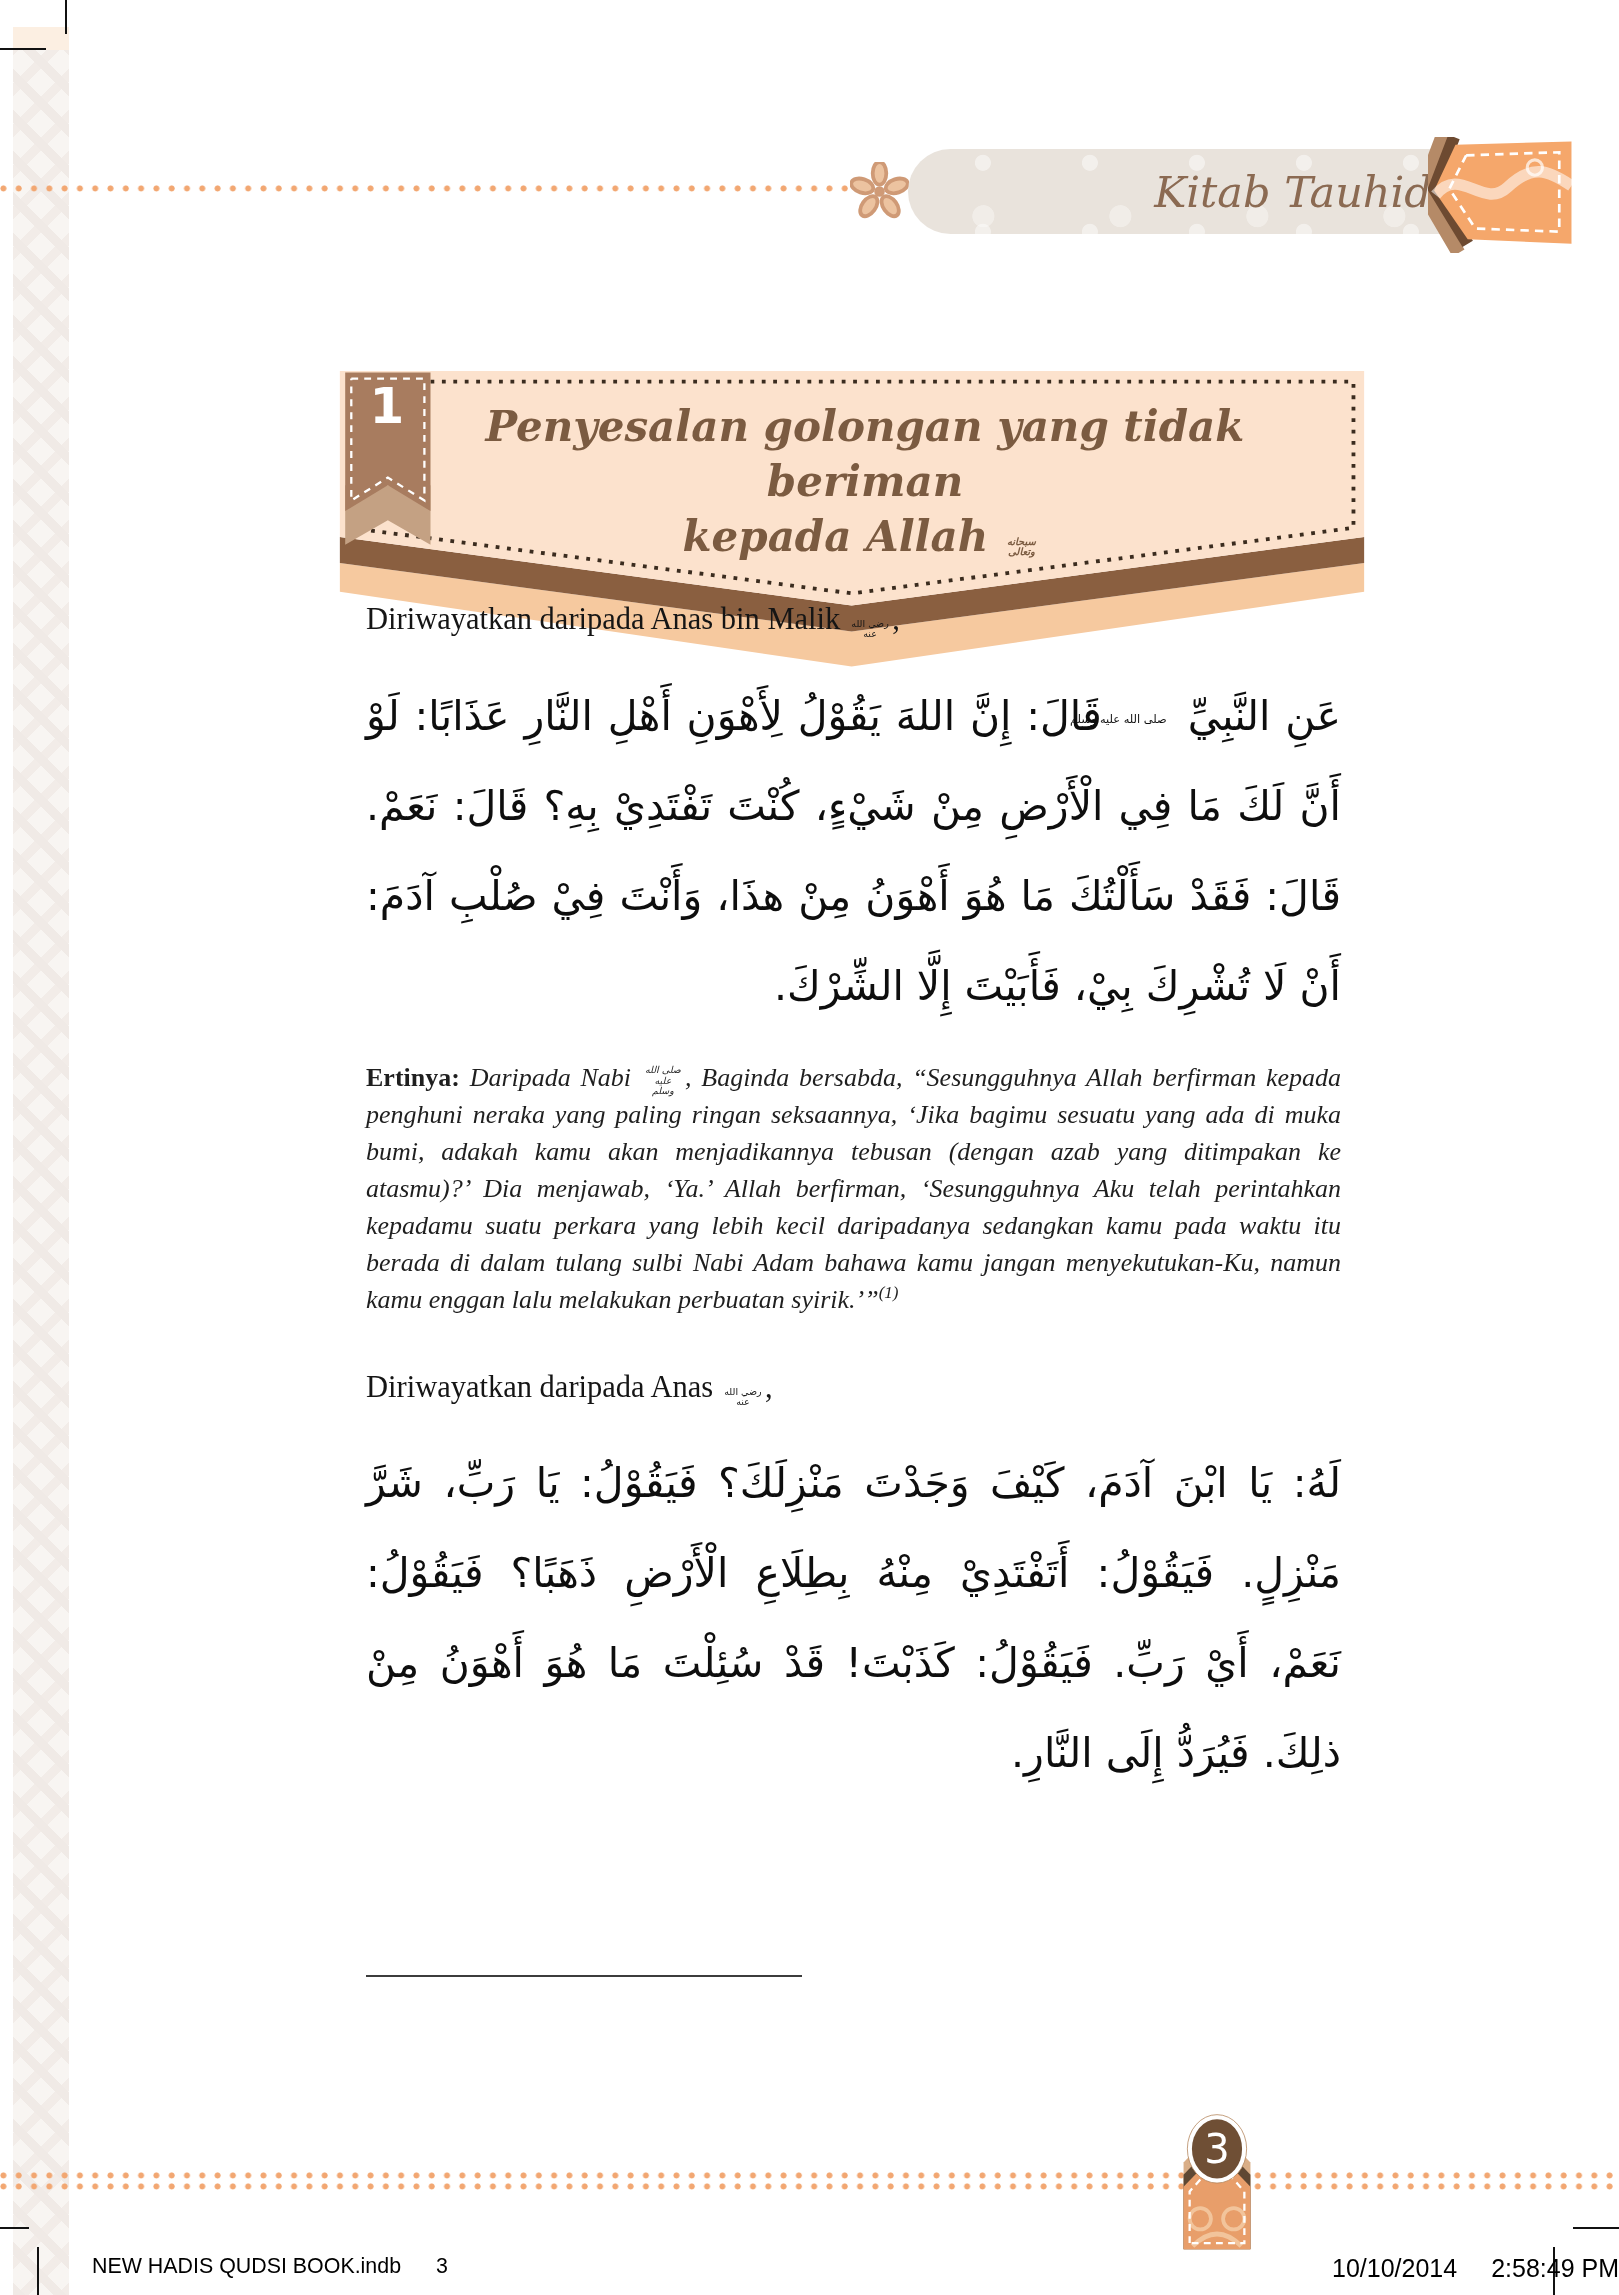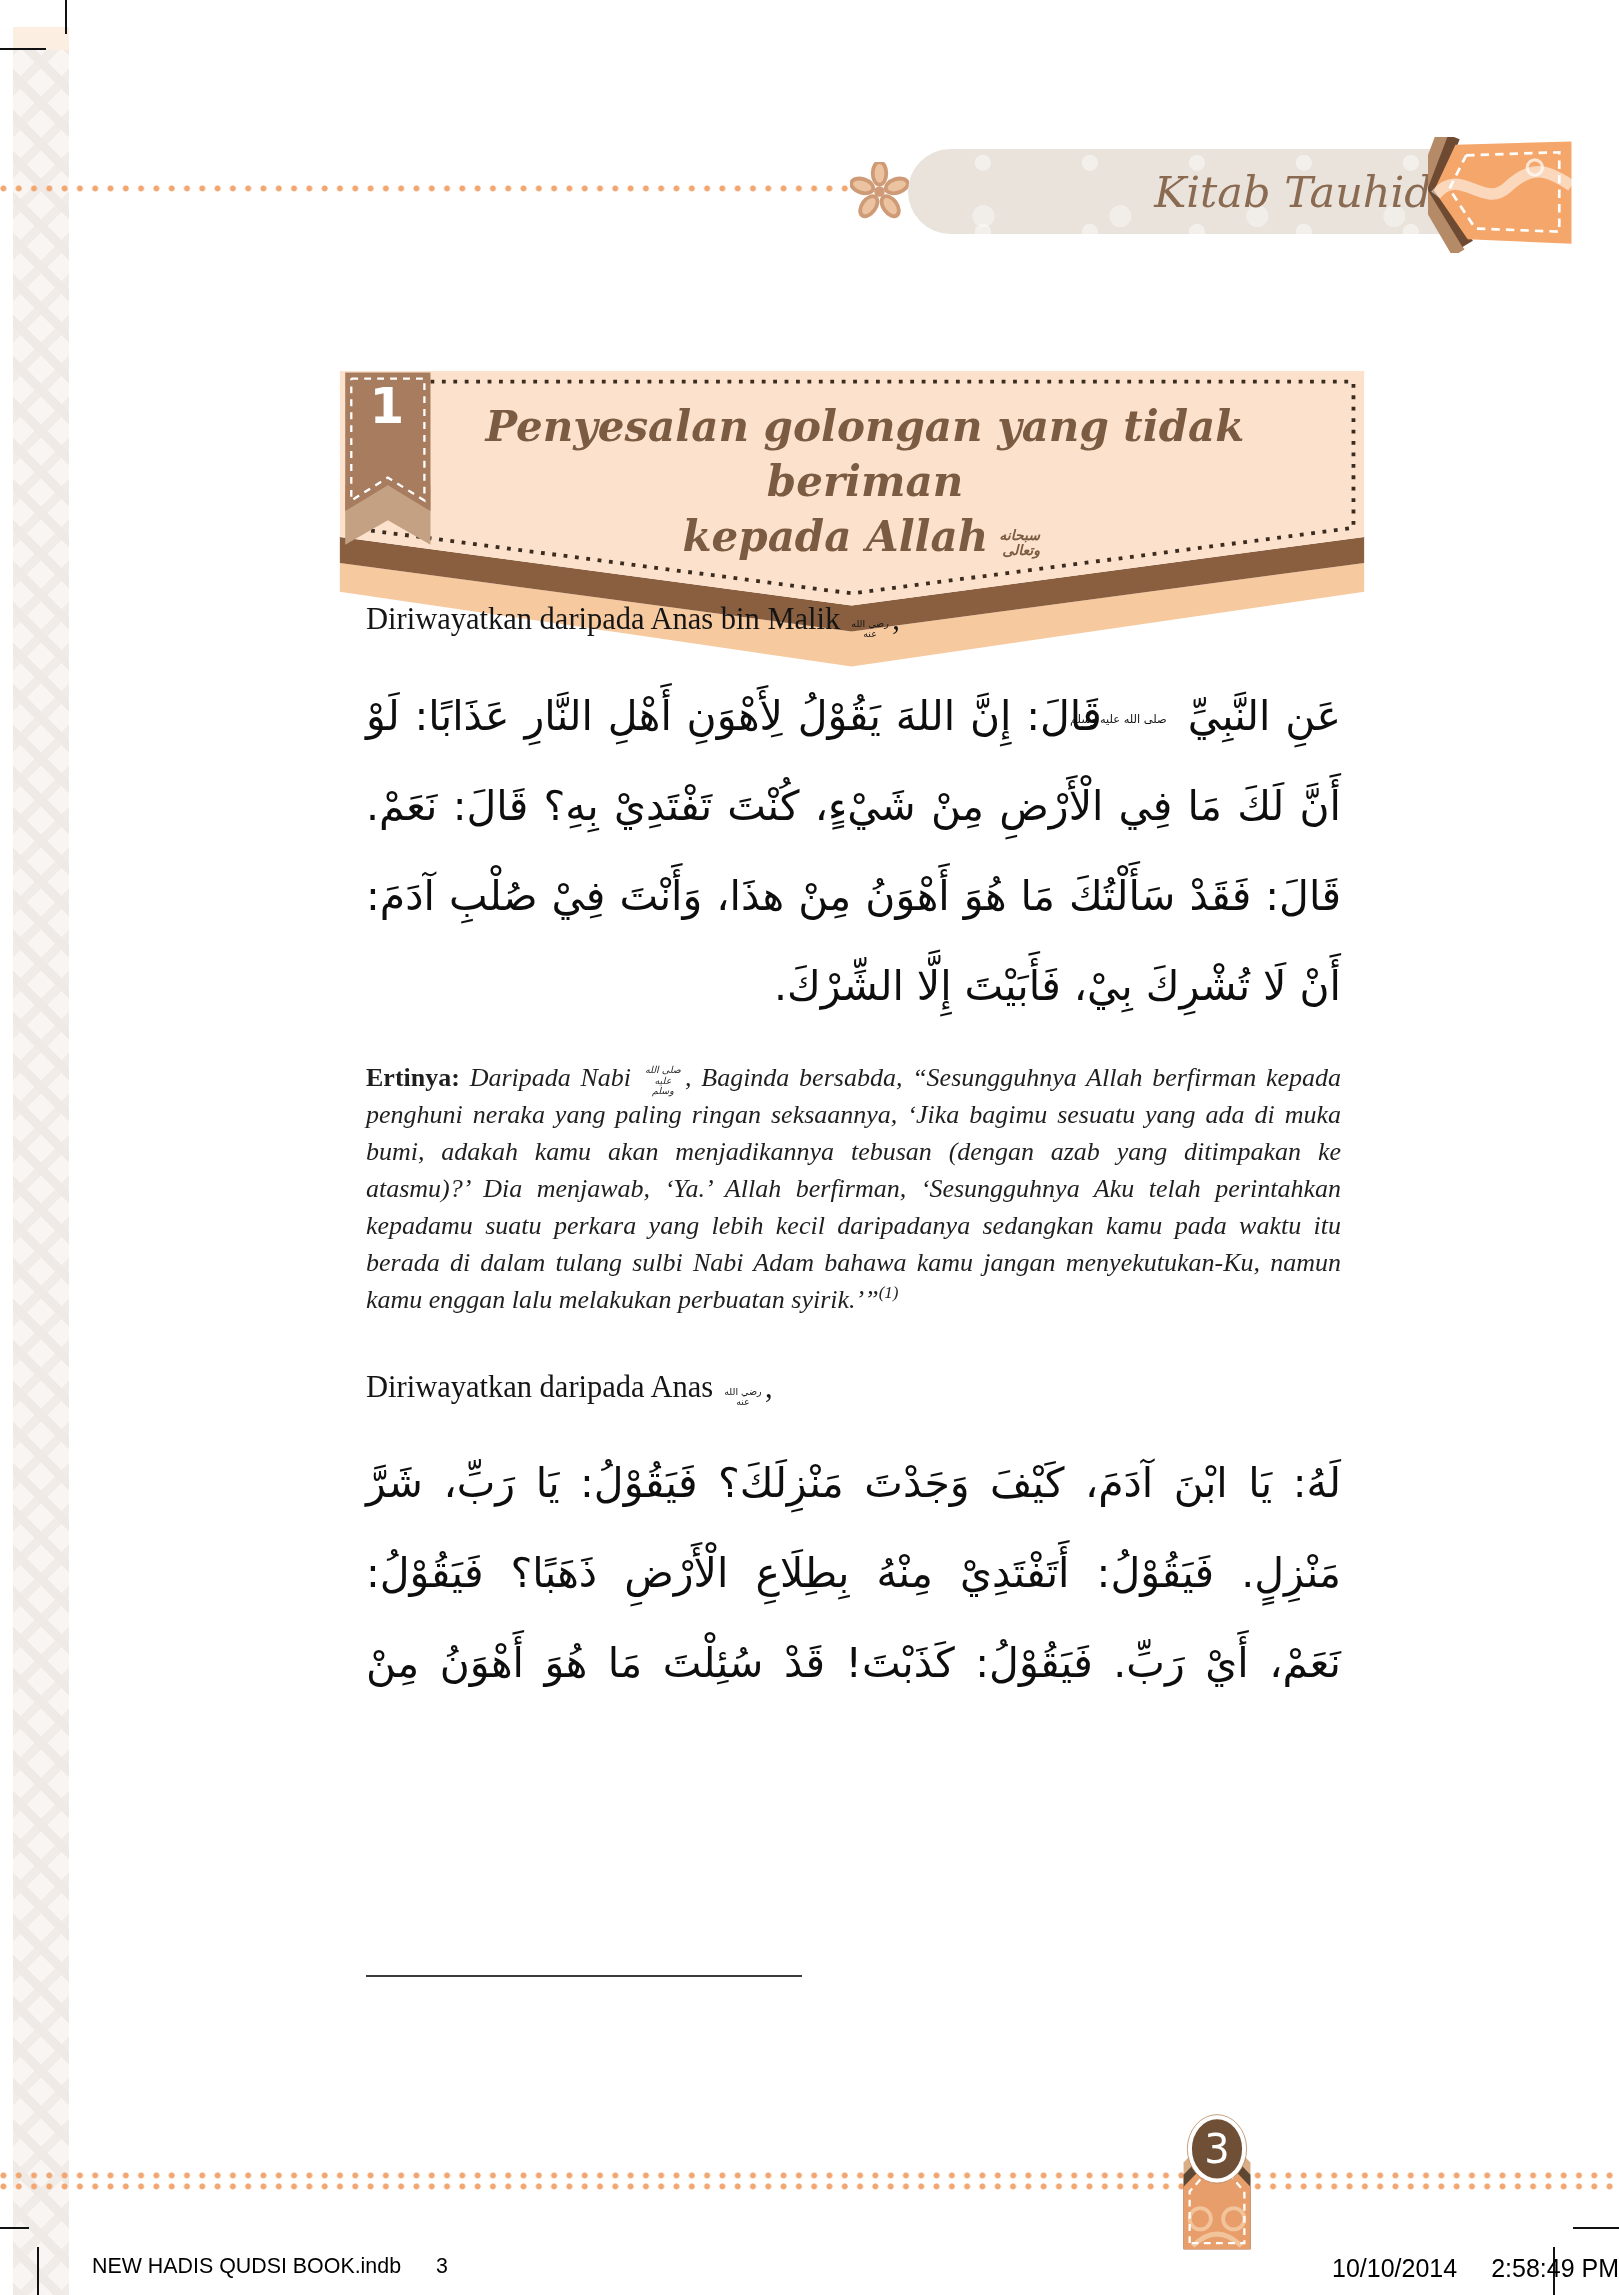--- a/index.html
+++ b/index.html
@@ -43,21 +43,21 @@
   .banner-title .l1{font-size:42px;line-height:55px;}
   .banner-title .l2{font-size:42px;line-height:55px;}
   .chapter-num{position:absolute;left:5.3px;top:6.1px;width:85px;text-align:center;
     color:#fff;font-family:"DejaVu Sans",sans-serif;font-size:50px;font-weight:bold;}
 
   
   .hon{display:inline-block;vertical-align:middle;direction:rtl;text-align:center;
     font-family:"DejaVu Sans",sans-serif;line-height:1.06;}
   .hon-ar{width:44px;font-size:11.4px;margin:0 6.1px;}
   .hon-my{width:38px;font-size:9.5px;margin:0 3.1px;vertical-align:-7.6px;}
-  .hon-title{width:37px;font-size:14px;color:#7b5b41;vertical-align:-4.6px;margin-right:7.6px;}
+  .hon-title{width:37px;font-size:10px;color:#7b5b41;vertical-align:-4.6px;margin-right:7.6px;}
 
   
   .narr{position:absolute;left:366px;width:975px;font-size:30.5px;color:#151515;}
   .arabic{position:absolute;left:366px;width:975px;direction:rtl;
     font-family:"DejaVu Sans",sans-serif;font-size:41px;color:#0e0e0e;}
   .ar-line{height:90px;line-height:90px;text-align:justify;text-align-last:justify;white-space:nowrap;}
   .ar-line.last{text-align-last:right;}
 
   .ertinya{position:absolute;left:366px;top:1059px;width:975px;
     font-style:italic;font-size:26px;line-height:37px;text-align:justify;color:#1f1f1f;}
@@ -156,20 +156,21 @@
   <div class="ertinya"><span class="label">Ertinya:</span><span> Daripada Nabi</span>
     <span class="hon hon-my">صلى الله عليه وسلم</span><span>, Baginda bersabda, “Sesungguhnya Allah berfirman kepada penghuni neraka yang paling ringan seksaannya, ‘Jika bagimu sesuatu yang ada di muka bumi, adakah kamu akan menjadikannya tebusan (dengan azab yang ditimpakan ke atasmu)?’ Dia menjawab, ‘Ya.’ Allah berfirman, ‘Sesungguhnya Aku telah perintahkan kepadamu suatu perkara yang lebih kecil daripadanya sedangkan kamu pada waktu itu berada di dalam tulang sulbi Nabi Adam bahawa kamu jangan menyekutukan-Ku, namun kamu enggan lalu melakukan perbuatan syirik.’”</span><span class="fnref">(1)</span></div>
 
   <div class="narr" style="top:1370px;"><span>Diriwayatkan daripada Anas</span>
     <span class="hon hon-my">رضي الله عنه</span><span>,</span></div>
 
   <div class="arabic" style="top:1438px;">
     <div class="ar-line">لَهُ: يَا ابْنَ آدَمَ، كَيْفَ وَجَدْتَ مَنْزِلَكَ؟ فَيَقُوْلُ: يَا رَبِّ، شَرَّ</div>
     <div class="ar-line">مَنْزِلٍ. فَيَقُوْلُ: أَتَفْتَدِيْ مِنْهُ بِطِلَاعِ الْأَرْضِ ذَهَبًا؟ فَيَقُوْلُ:</div>
     <div class="ar-line">نَعَمْ، أَيْ رَبِّ. فَيَقُوْلُ: كَذَبْتَ! قَدْ سُئِلْتَ مَا هُوَ أَهْوَنُ مِنْ</div>
+    <div class="ar-line last">ذلِكَ. فَيُرَدُّ إِلَى النَّارِ.</div>
   </div>
 
   <div class="fn-rule"></div>
 
   <div class="dotline" style="left:0;top:2172px;width:1620px;"></div>
   <div class="dotline" style="left:0;top:2183px;width:1620px;"></div>
 
   <svg class="tag" viewBox="0 0 100 190">
     <polygon points="6,74 50,28 94,74 94,188 6,188" fill="#d9ae87"></polygon>
     <polygon points="6,90 50,44 94,90 94,188 6,188" fill="#5f4833"></polygon>

